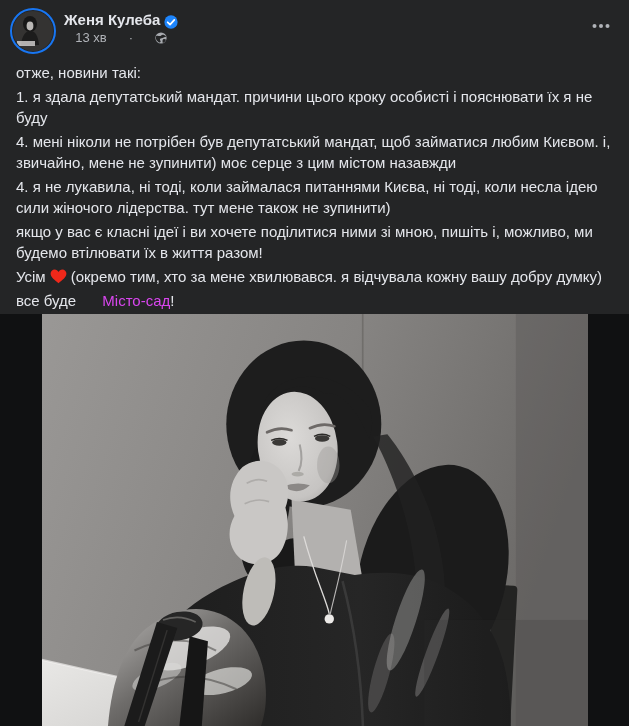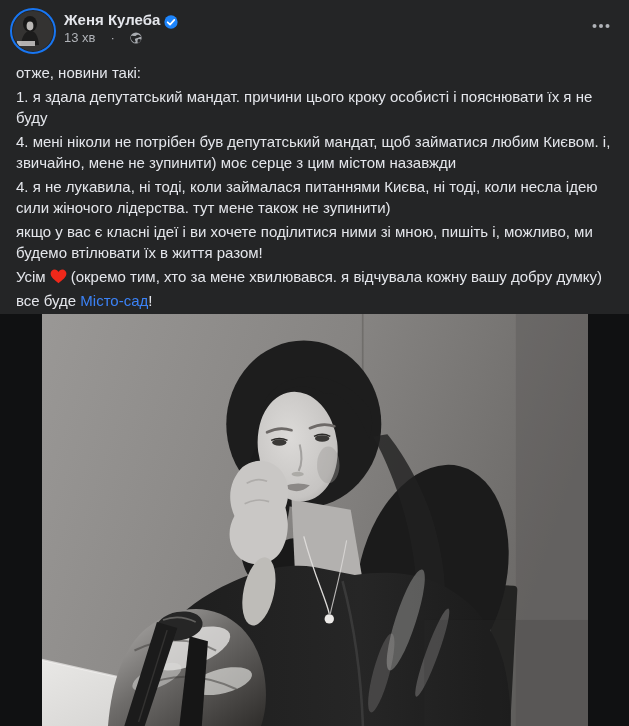--- a/index.html
+++ b/index.html
@@ -14,32 +14,32 @@
   .avatar-ring{
     width:40px;height:40px;border-radius:50%;
     border:2px solid #1876f2;padding:1px;flex:0 0 auto;box-sizing:content-box;
     cursor:pointer;
   }
   .avatar-img{width:40px;height:40px;border-radius:50%;overflow:hidden;background:#2d2d2d;display:block;}
   .header-text{margin-left:8px;padding-top:2px;min-width:0;}
   .name-row{display:flex;align-items:flex-end;gap:4px;}
   .author-name{font-size:15px;font-weight:700;color:#e4e6eb;line-height:19px;cursor:pointer;}
   .verified{width:14px;height:14px;display:block;}
-  .meta-row{display:flex;align-items:center;gap:15px;font-size:13px;color:#b0b3b8;line-height:16px;margin-top:1px;}
+  .meta-row{display:flex;align-items:center;gap:22px;font-size:13px;color:#b0b3b8;line-height:16px;margin-top:1px;justify-content:center;}
   .meta-sep{color:#b0b3b8;}
   .globe{width:12px;height:12px;display:block;opacity:.95;}
   .more-btn{
     position:absolute;top:10px;right:12px;width:32px;height:32px;border:none;background:transparent;
     border-radius:50%;display:flex;align-items:center;justify-content:center;cursor:pointer;
   }
   
   .post-body{padding:4px 16px 0;font-size:15px;line-height:21px;}
   .post-body p{margin:0 0 3px;}
   .heart-icon{display:inline-block;width:17px;height:15px;vertical-align:-2px;margin:0 4px;}
-  .post-link{color:#3b82f6;text-decoration:none;cursor:pointer;}
+  .post-link{color:#d946ef;text-decoration:none;cursor:pointer;margin-left:22px;}
   
   .photo-band{flex:1 1 auto;background:#101112;display:flex;justify-content:center;overflow:hidden;cursor:pointer;}
   .photo-band svg{display:block;width:546px;height:100%;}
 </style>
 </head>
 <body>
 
 <div class="post-card">
 
   <div class="post-header">

